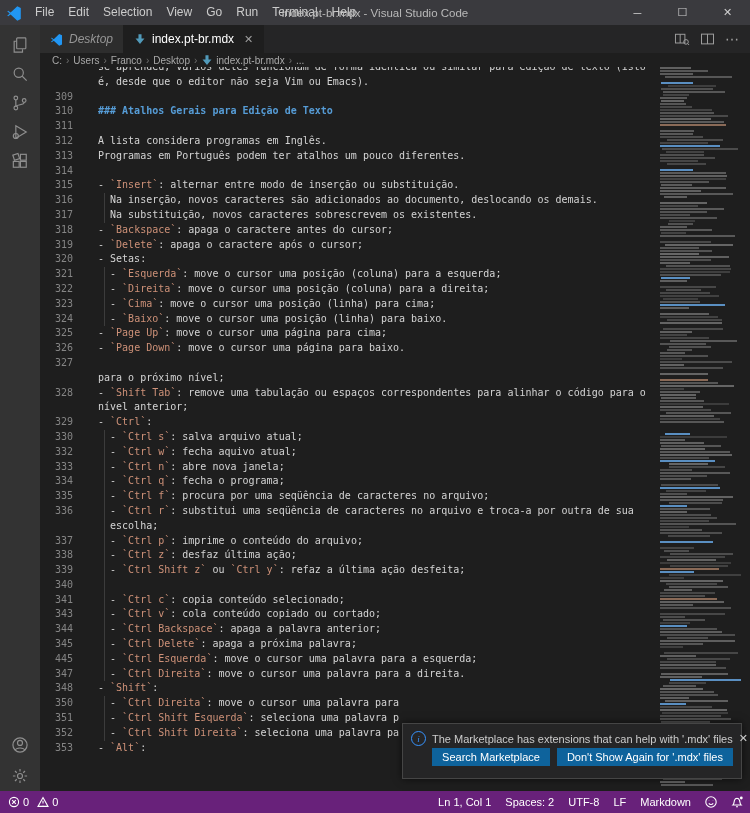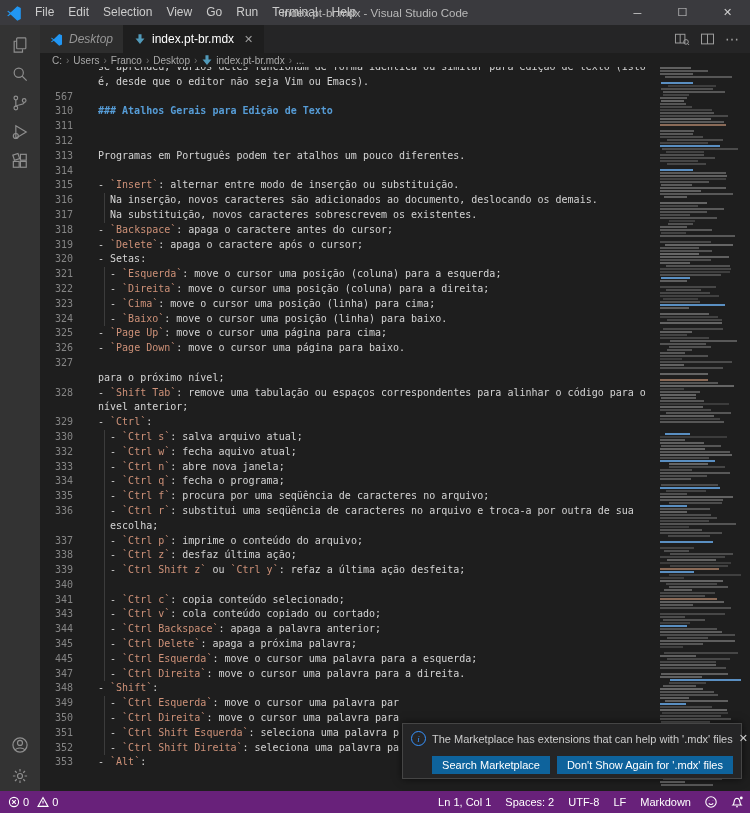--- a/index.html
+++ b/index.html
@@ -46,21 +46,21 @@
   .mm-row{height:2px;margin-bottom:1px;}
   .scroll-strip{position:absolute;top:67px;right:0;width:9px;bottom:22px;background:#1e1e1e;z-index:5;}
   
   .toast{position:absolute;left:402px;top:723px;width:340px;height:56px;background:#252526;border:1px solid #454545;
     box-shadow:0 0 8px rgba(0,0,0,.6);z-index:40;box-sizing:border-box;}
   .toast-top{display:flex;align-items:center;padding:7px 8px 0 8px;gap:6px;}
   .info-icon{width:13px;height:13px;border:1.3px solid var(--info,#3794ff);border-radius:50%;color:var(--info,#3794ff);
     font-size:9px;font-style:italic;display:flex;align-items:center;justify-content:center;flex:0 0 auto;font-family:"Liberation Serif",serif;}
   .toast-msg{color:#cccccc;font-size:11px;white-space:nowrap;}
   .toast-close{margin-left:auto;color:#cccccc;font-size:11px;}
-  .toast-btns{position:absolute;right:8px;bottom:4px;display:flex;gap:7px;}
+  .toast-btns{position:absolute;right:8px;bottom:12px;display:flex;gap:7px;}
   .toast-btn{background:var(--btn,#0e639c);color:#ffffff;font-size:11px;padding:3px 10px;border:none;white-space:nowrap;font-family:"Liberation Sans",sans-serif;}
   
   .statusbar{position:absolute;left:0;right:0;bottom:0;height:22px;background:var(--status,#68217a);color:#ffffff;
     display:flex;align-items:center;font-size:11px;z-index:50;}
   .sb-left{display:flex;align-items:center;gap:3px;padding-left:8px;}
   .sb-left svg{stroke:#ffffff;fill:none;stroke-width:1.1;}
   .sb-num{margin-right:5px;}
   .sb-right{margin-left:auto;display:flex;align-items:center;}
   .sb-seg{padding:0 7px;white-space:nowrap;}
   .sb-ico{padding:0 6px;display:flex;align-items:center;}
@@ -216,24 +216,24 @@
       <span class="bc-sep">›</span>
       <span class="bc-item">
         <span>...</span>
       </span>
     </div>
 
   <div class="editor">
     <div class="lines">
         <div class="row"><span class="ln"></span><span class="txt"><span>se aprendeu, vários deles funcionam de forma idêntica ou similar para edição de texto (isto</span></span></div>
         <div class="row"><span class="ln"></span><span class="txt"><span>é, desde que o editor não seja Vim ou Emacs).</span></span></div>
-        <div class="row"><span class="ln">567</span><span class="txt"></span></div>
+        <div class="row"><span class="ln">309</span><span class="txt"></span></div>
         <div class="row"><span class="ln">310</span><span class="txt"><span class="head">### Atalhos Gerais para Edição de Texto</span></span></div>
         <div class="row"><span class="ln">311</span><span class="txt"></span></div>
-        <div class="row"><span class="ln">312</span></div>
+        <div class="row"><span class="ln">312</span><span class="txt"><span>A lista considera programas em Inglês.</span></span></div>
         <div class="row"><span class="ln">313</span><span class="txt"><span>Programas em Português podem ter atalhos um pouco diferentes.</span></span></div>
         <div class="row"><span class="ln">314</span><span class="txt"></span></div>
         <div class="row"><span class="ln">315</span><span class="txt"><span>- </span><span class="code">`Insert`</span><span>: alternar entre modo de inserção ou substituição.</span></span></div>
         <div class="row"><span class="ln">316</span><span class="guide"></span><span class="txt"><span>  Na inserção, novos caracteres são adicionados ao documento, deslocando os demais.</span></span></div>
         <div class="row"><span class="ln">317</span><span class="guide"></span><span class="txt"><span>  Na substituição, novos caracteres sobrescrevem os existentes.</span></span></div>
         <div class="row"><span class="ln">318</span><span class="txt"><span>- </span><span class="code">`Backspace`</span><span>: apaga o caractere antes do cursor;</span></span></div>
         <div class="row"><span class="ln">319</span><span class="txt"><span>- </span><span class="code">`Delete`</span><span>: apaga o caractere após o cursor;</span></span></div>
         <div class="row"><span class="ln">320</span><span class="txt"><span>- Setas:</span></span></div>
         <div class="row"><span class="ln">321</span><span class="guide"></span><span class="txt"><span>  - </span><span class="code">`Esquerda`</span><span>: move o cursor uma posição (coluna) para a esquerda;</span></span></div>
         <div class="row"><span class="ln">322</span><span class="guide"></span><span class="txt"><span>  - </span><span class="code">`Direita`</span><span>: move o cursor uma posição (coluna) para a direita;</span></span></div>
@@ -257,21 +257,20 @@
         <div class="row"><span class="ln">338</span><span class="guide"></span><span class="txt"><span>  - </span><span class="code">`Ctrl z`</span><span>: desfaz última ação;</span></span></div>
         <div class="row"><span class="ln">339</span><span class="guide"></span><span class="txt"><span>  - </span><span class="code">`Ctrl Shift z`</span><span> ou </span><span class="code">`Ctrl y`</span><span>: refaz a última ação desfeita;</span></span></div>
         <div class="row"><span class="ln">340</span><span class="guide"></span></div>
         <div class="row"><span class="ln">341</span><span class="guide"></span><span class="txt"><span>  - </span><span class="code">`Ctrl c`</span><span>: copia conteúdo selecionado;</span></span></div>
         <div class="row"><span class="ln">343</span><span class="guide"></span><span class="txt"><span>  - </span><span class="code">`Ctrl v`</span><span>: cola conteúdo copiado ou cortado;</span></span></div>
         <div class="row"><span class="ln">344</span><span class="guide"></span><span class="txt"><span>  - </span><span class="code">`Ctrl Backspace`</span><span>: apaga a palavra anterior;</span></span></div>
         <div class="row"><span class="ln">345</span><span class="guide"></span><span class="txt"><span>  - </span><span class="code">`Ctrl Delete`</span><span>: apaga a próxima palavra;</span></span></div>
         <div class="row"><span class="ln">445</span><span class="guide"></span><span class="txt"><span>  - </span><span class="code">`Ctrl Esquerda`</span><span>: move o cursor uma palavra para a esquerda;</span></span></div>
         <div class="row"><span class="ln">347</span><span class="guide"></span><span class="txt"><span>  - </span><span class="code">`Ctrl Direita`</span><span>: move o cursor uma palavra para a direita.</span></span></div>
         <div class="row"><span class="ln">348</span><span class="txt"><span>- </span><span class="code">`Shift`</span><span>:</span></span></div>
-        <div class="row"><span class="ln">349</span><span class="guide"></span><span class="txt"><span>  - </span><span class="code">`Ctrl Esquerda`</span><span>: move o cursor uma palavra par</span></span></div>
         <div class="row"><span class="ln">350</span><span class="guide"></span><span class="txt"><span>  - </span><span class="code">`Ctrl Direita`</span><span>: move o cursor uma palavra para</span></span></div>
         <div class="row"><span class="ln">351</span><span class="guide"></span><span class="txt"><span>  - </span><span class="code">`Ctrl Shift Esquerda`</span><span>: seleciona uma palavra p</span></span></div>
         <div class="row"><span class="ln">352</span><span class="guide"></span><span class="txt"><span>  - </span><span class="code">`Ctrl Shift Direita`</span><span>: seleciona uma palavra pa</span></span></div>
         <div class="row"><span class="ln">353</span><span class="txt"><span>- </span><span class="code">`Alt`</span><span>:</span></span></div>
       </div>
   </div>
 
   <div class="minimap">
       <div class="mm-row" style="background: rgba(170, 170, 170, 0.48); margin-left: 2px; width: 31px;"></div>
       <div class="mm-row" style="background: rgba(170, 170, 170, 0.41); margin-left: 2px; width: 48px;"></div>

